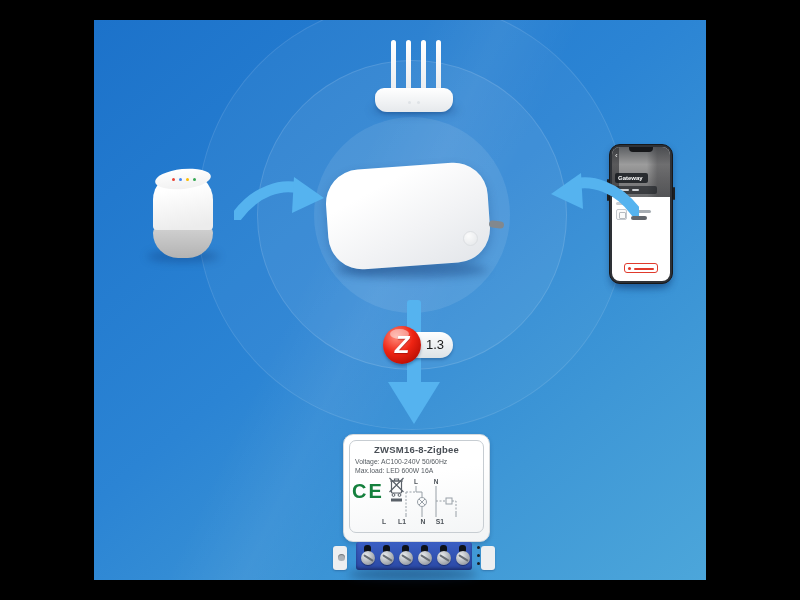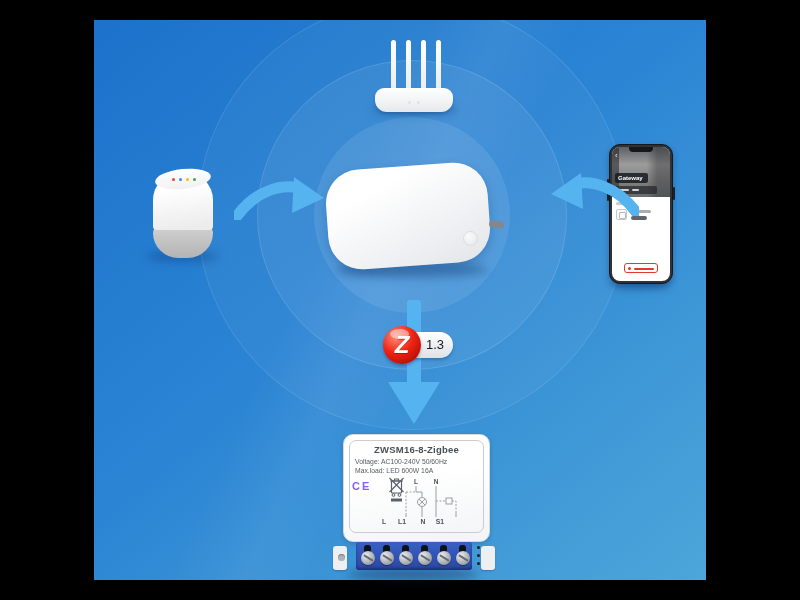--- a/index.html
+++ b/index.html
@@ -78,21 +78,21 @@
   
   .module{position:absolute;left:331px;top:428px;width:170px;height:158px;}
   .m-shadow{position:absolute;left:17px;top:140px;width:130px;height:13px;border-radius:50%;background:rgba(4,25,60,.38);filter:blur(5px);}
   .m-ear{position:absolute;top:118px;width:14px;height:24px;border-radius:3px;background:#edeff1;box-shadow:0 1px 2px rgba(20,40,80,.3);}
   .m-ear-hole{position:absolute;left:5px;top:8px;width:7px;height:7px;border-radius:50%;background:#adb3b9;box-shadow:inset 0 1px 1px rgba(0,0,0,.35);}
   .m-body{position:absolute;left:12px;top:6px;width:147px;height:108px;border-radius:10px;
     background:linear-gradient(170deg,#ffffff 40%,#f2f4f5 100%);border:1px solid #d6dadd;box-shadow:0 2px 4px rgba(20,40,80,.22);}
   .m-label-border{position:absolute;left:18px;top:12px;width:135px;height:93px;border:1px solid #c7cdd2;border-radius:7px;}
   .m-title{position:absolute;left:12px;top:16px;width:147px;text-align:center;font-size:9.5px;font-weight:bold;color:#494f56;letter-spacing:.2px;}
   .m-line{position:absolute;left:24px;font-size:6.8px;color:#555b61;white-space:nowrap;}
-  .m-ce{position:absolute;left:21px;top:52px;font-size:11px;font-weight:bold;color:#8b5cf6;letter-spacing:2px;}
+  .m-ce{position:absolute;left:21px;top:52px;font-size:20px;font-weight:bold;color:#15803d;letter-spacing:2px;}
   .m-toplabel{position:absolute;top:50px;width:10px;text-align:center;font-size:6.5px;font-weight:bold;color:#4d5359;}
   .m-botlabel{position:absolute;top:90px;width:14px;text-align:center;font-size:6.8px;font-weight:bold;color:#4d5359;}
   .t-block{position:absolute;left:25px;top:114px;width:116px;height:28px;border-radius:3px;
     background:linear-gradient(#3a5fc4,#2a48a4);box-shadow:inset 0 -2px 3px rgba(0,0,20,.35);}
   .t-hole{position:absolute;top:117px;width:7px;height:8px;border-radius:3px;background:#0d1118;}
   .t-screw{position:absolute;top:123px;width:14px;height:14px;border-radius:50%;
     background:radial-gradient(circle at 35% 32%,#eceef0,#a8adb3 60%,#7d838a);box-shadow:0 1px 1px rgba(0,0,20,.4);}
   .t-screw:after{content:"";position:absolute;left:1.5px;top:6px;width:11px;height:1.8px;background:#666c73;transform:rotate(32deg);border-radius:1px;}
   .t-dot{position:absolute;left:146px;width:3px;height:3px;border-radius:50%;background:#1c1e21;}
 </style>

